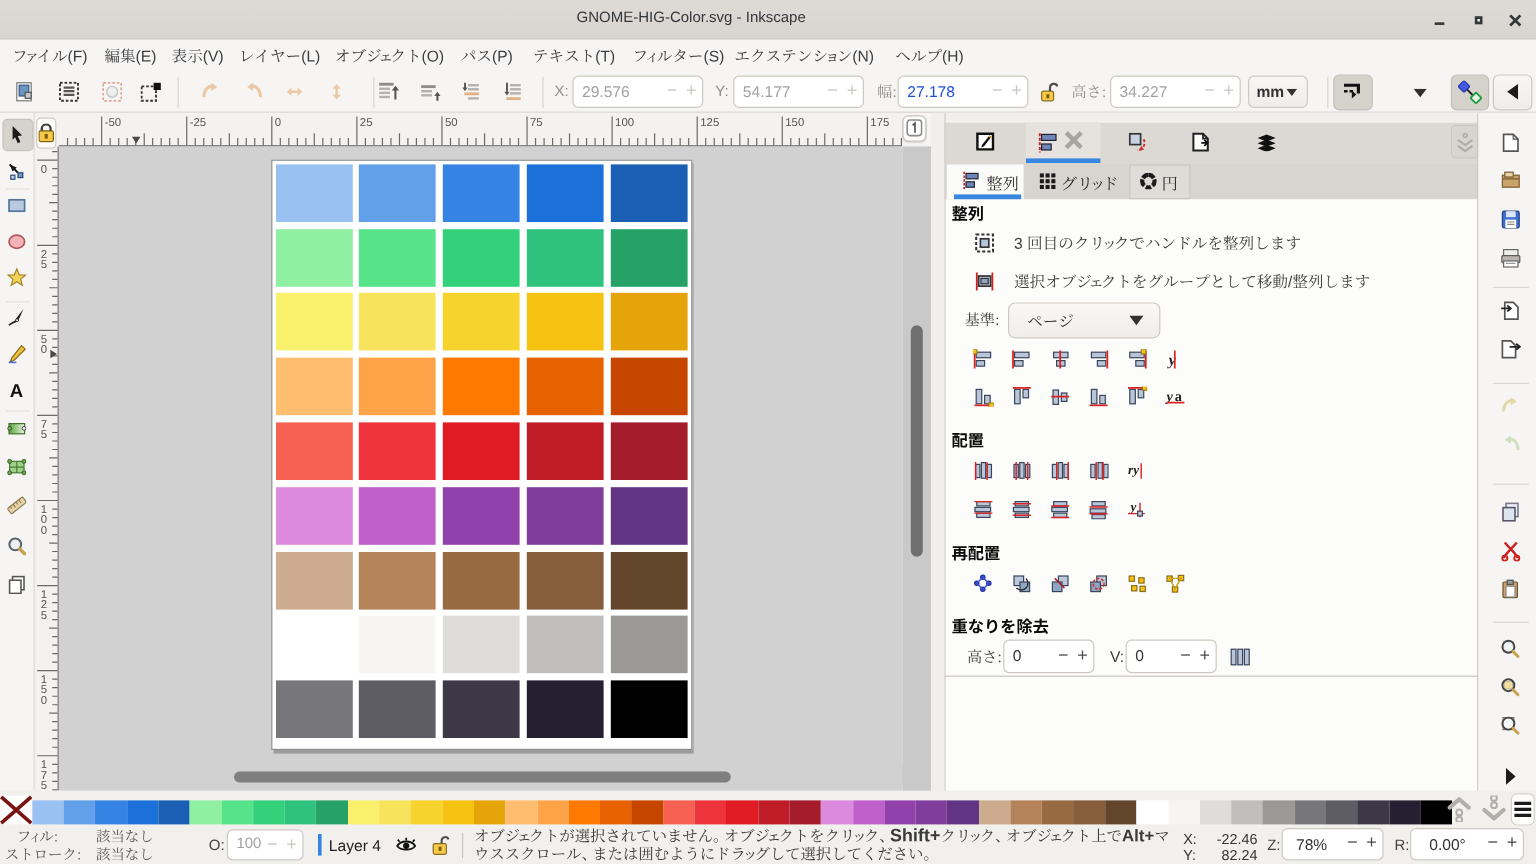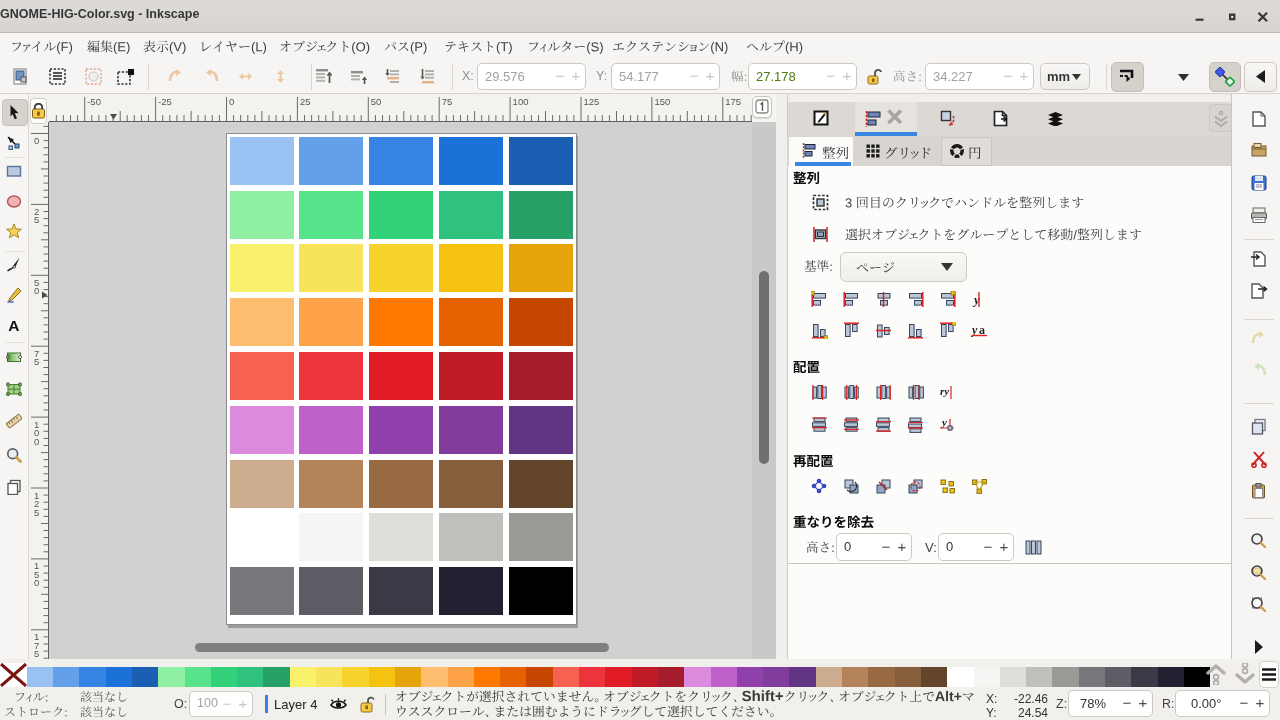--- a/index.html
+++ b/index.html
@@ -1,18 +1,18 @@
 <!DOCTYPE html>
 <html><head><meta charset="utf-8"><style>
 *{margin:0;padding:0;box-sizing:border-box}
 body{font-family:"Liberation Sans",sans-serif;width:1280px;height:720px;position:relative;overflow:hidden;background:#f6f5f3}
 .sp{position:absolute;background:#fff;border:1px solid #cdc8c2;border-radius:5px}
 </style></head><body>
 <div style="position:absolute;left:0px;top:0px;width:1280px;height:33px;background:linear-gradient(#dedbd6,#d8d4cf);border-bottom:1px solid #bcb8b2"></div>
-<div style="position:absolute;left:0;top:7px;width:1152px;font-weight:bold;font-size:12.5px;color:#34373a">GNOME-HIG-Color.svg - Inkscape</div>
+<div style="position:absolute;left:0;top:7px;width:1152px;text-align:center;font-weight:normal;font-size:12.5px;color:#34373a">GNOME-HIG-Color.svg - Inkscape</div>
 <svg style="position:absolute;left:1190px;top:10px;" width="90" height="16" viewBox="0 0 90 16">
     <rect x="5.6" y="8.6" width="8" height="2.2" fill="#35383b"></rect>
     <rect x="39" y="3.5" width="6.4" height="6.8" fill="#35383b"></rect>
     <rect x="41.2" y="5.9" width="2" height="2" fill="#fff"></rect>
     <path d="M68.5 2.8 L77 11.2 M77 2.8 L68.5 11.2" stroke="#35383b" stroke-width="2.3" fill="none"></path>
   </svg>
 <div style="position:absolute;left:0px;top:33px;width:1280px;height:26px;background:#f6f5f3;"></div>
 <div style="position:absolute;left:0px;top:59px;width:1280px;height:35px;background:#f6f5f3;border-bottom:1px solid #d7d3cf"></div>
 <svg style="position:absolute;left:12px;top:68px;" width="17" height="17" viewBox="0 0 17 17">
     <rect x="2" y="1" width="12" height="15" fill="#fff" stroke="#777" stroke-width="1"></rect>
@@ -90,21 +90,21 @@
 <div class="sp" style="left:477px;top:63px;width:109px;height:27px"></div>
 <div style="position:absolute;left:485px;top:68.5px;font-size:13px;color:#a2a2a2">29.576</div>
 <div style="position:absolute;left:553px;top:67px;width:14px;text-align:center;font-size:15px;color:#c9c5c0">−</div>
 <div style="position:absolute;left:569px;top:67px;width:14px;text-align:center;font-size:15px;color:#c9c5c0">+</div>
 <div style="position:absolute;left:596px;top:69px;font-size:12.5px;color:#8f8f8f">Y:</div>
 <div class="sp" style="left:611px;top:63px;width:109px;height:27px"></div>
 <div style="position:absolute;left:619px;top:68.5px;font-size:13px;color:#a2a2a2">54.177</div>
 <div style="position:absolute;left:687px;top:67px;width:14px;text-align:center;font-size:15px;color:#c9c5c0">−</div>
 <div style="position:absolute;left:703px;top:67px;width:14px;text-align:center;font-size:15px;color:#c9c5c0">+</div>
 <div class="sp" style="left:748px;top:63px;width:109px;height:27px"></div>
-<div style="position:absolute;left:756px;top:68.5px;font-size:13px;color:#4d7c0f">27.178</div>
+<div style="position:absolute;left:756px;top:68.5px;font-size:13px;color:#1d4ed8">27.178</div>
 <div style="position:absolute;left:824px;top:67px;width:14px;text-align:center;font-size:15px;color:#c9c5c0">−</div>
 <div style="position:absolute;left:840px;top:67px;width:14px;text-align:center;font-size:15px;color:#c9c5c0">+</div>
 <svg style="position:absolute;left:866px;top:68px;" width="16" height="17" viewBox="0 0 16 17">
     <rect x="2" y="8" width="10" height="8" rx="1.5" fill="#f7c948" stroke="#8a6d1d"></rect>
     <path d="M9 8 V5 a3.2 3.2 0 0 1 6.2-1" fill="none" stroke="#4d4d4d" stroke-width="1.8"></path>
     <rect x="6" y="10.5" width="2.4" height="3.4" fill="#7a5c12"></rect>
   </svg>
 <div class="sp" style="left:925px;top:63px;width:109px;height:27px"></div>
 <div style="position:absolute;left:933px;top:68.5px;font-size:13px;color:#a2a2a2">34.227</div>
 <div style="position:absolute;left:1001px;top:67px;width:14px;text-align:center;font-size:15px;color:#c9c5c0">−</div>
@@ -906,21 +906,21 @@
   </svg>
 <svg style="position:absolute;left:360px;top:695px;" width="15" height="18" viewBox="0 0 15 18">
     <rect x="1" y="8" width="11" height="9" rx="1.5" fill="#f7c948" stroke="#8a6d1d"></rect>
     <path d="M8 8 V5.5 a3 3 0 0 1 5.8-1" fill="none" stroke="#4d4d4d" stroke-width="1.7"></path>
     <rect x="5.5" y="10.5" width="2.4" height="3.6" fill="#7a5c12"></rect>
   </svg>
 <div style="position:absolute;left:385px;top:694px;width:1px;height:21px;background:#c9c5c0;"></div>
 <div style="position:absolute;left:986px;top:692px;font-size:12px;color:#333">X:</div>
 <div style="position:absolute;left:1014px;top:692px;width:34px;text-align:right;font-size:12px;color:#333">-22.46</div>
 <div style="position:absolute;left:986px;top:706px;font-size:12px;color:#333">Y:</div>
-<div style="position:absolute;left:1014px;top:706px;width:34px;text-align:right;font-size:12px;color:#333">24.54</div>
+<div style="position:absolute;left:1014px;top:706px;width:34px;text-align:right;font-size:12px;color:#333">82.24</div>
 <div style="position:absolute;left:1056px;top:697px;font-size:12.5px;color:#444">Z:</div>
 <div class="sp" style="left:1068px;top:690px;width:85px;height:27px"></div>
 <div style="position:absolute;left:1080px;top:695.5px;font-size:13px;color:#333">78%</div>
 <div style="position:absolute;left:1120px;top:694px;width:14px;text-align:center;font-size:15px;color:#4a4a4a">−</div>
 <div style="position:absolute;left:1136px;top:694px;width:14px;text-align:center;font-size:15px;color:#4a4a4a">+</div>
 <div style="position:absolute;left:1162px;top:697px;font-size:12.5px;color:#444">R:</div>
 <div class="sp" style="left:1175px;top:690px;width:95px;height:27px"></div>
 <div style="position:absolute;left:1191px;top:695.5px;font-size:13px;color:#333">0.00°</div>
 <div style="position:absolute;left:1237px;top:694px;width:14px;text-align:center;font-size:15px;color:#4a4a4a">−</div>
 <div style="position:absolute;left:1253px;top:694px;width:14px;text-align:center;font-size:15px;color:#4a4a4a">+</div>

